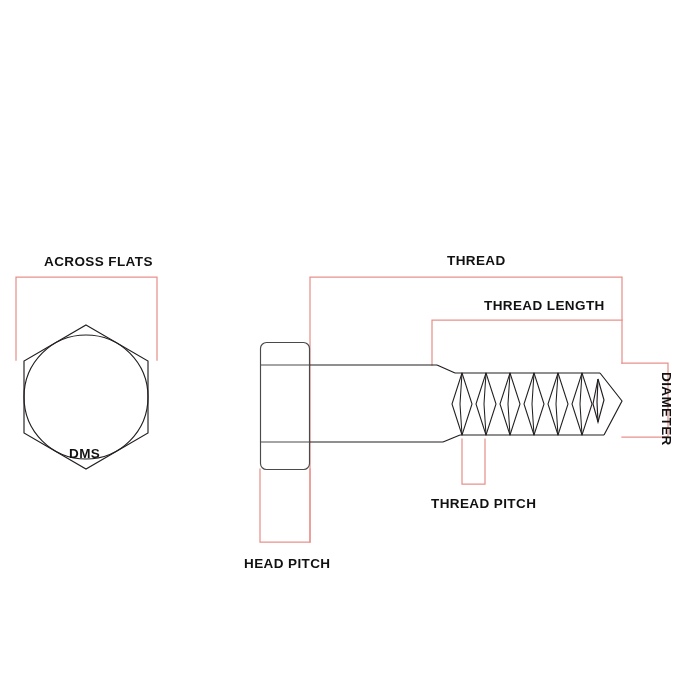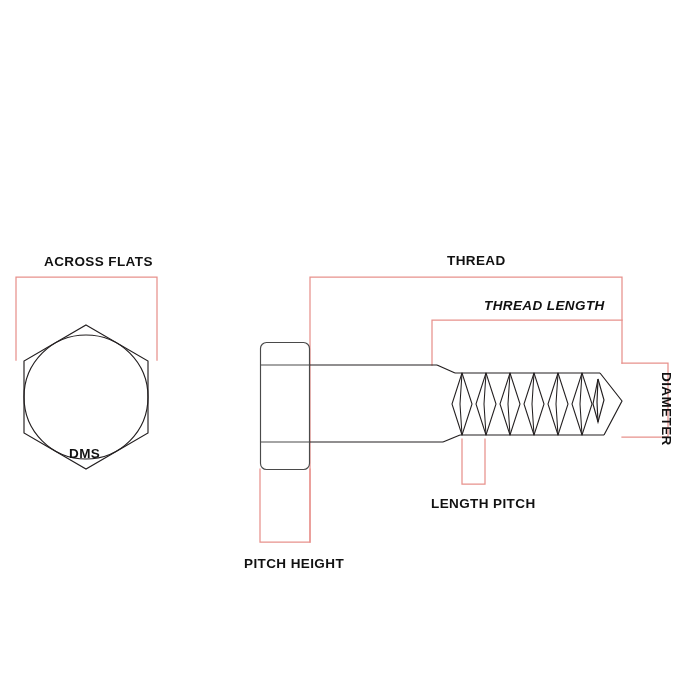--- a/index.html
+++ b/index.html
@@ -18,21 +18,21 @@
     font-size:13.5px;
     font-weight:700;
     letter-spacing:0.4px;
     color:#111111;
     white-space:nowrap;
     line-height:1;
   }
   #label-across-flats{left:44px;top:213px;}
   #label-dms{left:69px;top:405px;}
   #label-length{left:447px;top:212px;}
-  #label-thread-length{left:484px;top:257px;font-style:italic;}
+  #label-thread-length{left:484px;top:257px;}
   #label-thread-pitch{left:431px;top:455px;}
   #label-head-height{left:244px;top:515px;}
   #label-diameter{
     left:673px;top:330px;
     transform-origin:0 0;
     transform:rotate(90deg);
   }
 </style>
 </head>
 <body>
@@ -119,19 +119,19 @@
   </svg>
 
   <div class="lbl" id="label-across-flats">ACROSS FLATS</div>
 
   <div class="lbl" id="label-dms">DMS</div>
 
   <div class="lbl" id="label-length">THREAD</div>
 
   <div class="lbl" id="label-thread-length">THREAD LENGTH</div>
 
-  <div class="lbl" id="label-thread-pitch">LENGTH PITCH</div>
+  <div class="lbl" id="label-thread-pitch">THREAD PITCH</div>
 
-  <div class="lbl" id="label-head-height">PITCH HEIGHT</div>
+  <div class="lbl" id="label-head-height">HEAD PITCH</div>
 
   <div class="lbl" id="label-diameter">DIAMETER</div>
 
 </div>
 
 </body></html>

